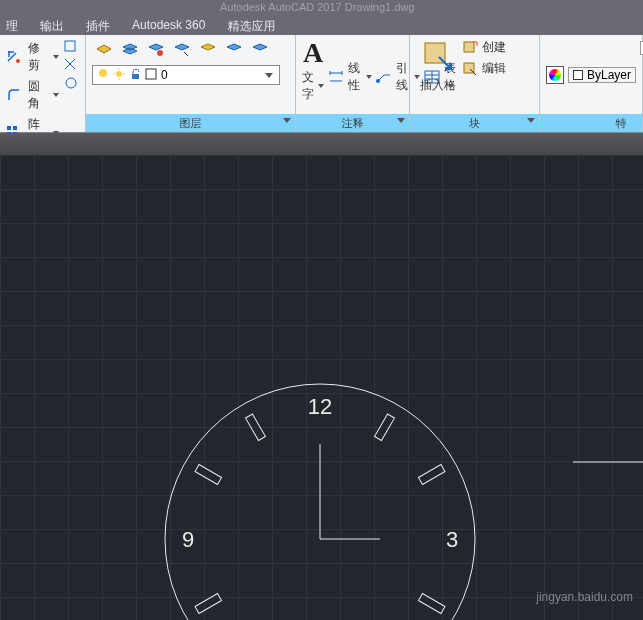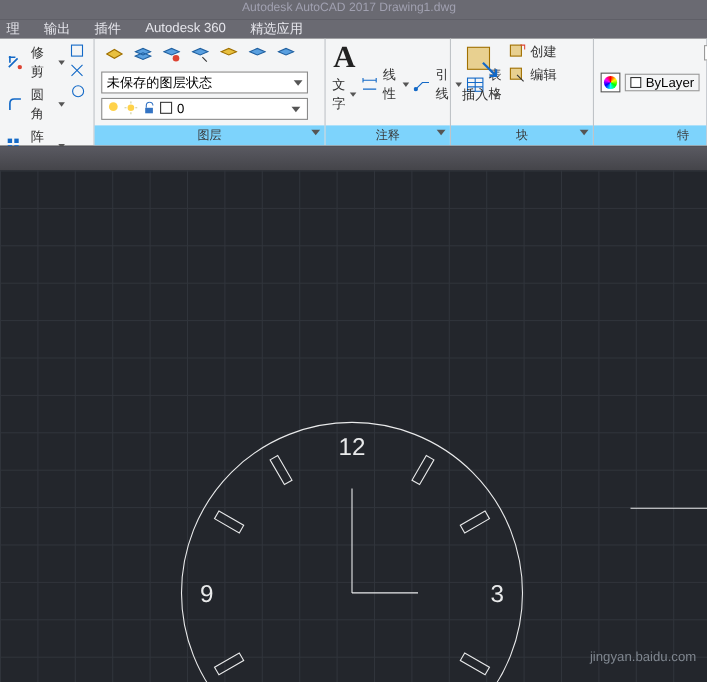--- a/index.html
+++ b/index.html
@@ -40,21 +40,21 @@
   .p3 { width: 114px; }
   .bigA { font: bold 28px/28px "Times New Roman", serif; color: #222; text-align: center; }
   .p3 .left-big { width: 40px; display: flex; flex-direction: column; align-items: center; gap: 2px; }
   .p3 .right-col { display: flex; flex-direction: row; gap: 4px; }
   .p3 .right-col .row { display: flex; align-items: center; gap: 4px; font-size: 12px; color: #333; }
   
   
   .p4 { width: 130px; }
   .p4 .left-big { width: 42px; display: flex; flex-direction: column; align-items: center; gap: 2px; }
   .p4 .right-col { display: flex; flex-direction: column; gap: 4px; }
-  .p4 .right-col .row { display: flex; align-items: flex-start; gap: 4px; font-size: 12px; color: #333; }
+  .p4 .right-col .row { display: flex; align-items: center; gap: 4px; font-size: 12px; color: #333; }
   
   
   .p5 { width: 103px; }
   .color-sq { width: 18px; height: 18px; background: #fff; border: 1px solid #555; position: relative; }
   .color-sq::after { content: ""; position: absolute; inset: 2px; background: conic-gradient(red,yellow,lime,cyan,blue,magenta,red); border-radius: 50%; }
   .linepick { width: 78px; height: 14px; border: 1px solid #999; background: #fff; display: flex; align-items: center; padding: 0 4px; }
   .linepick .ln { flex: 1; height: 2px; background: #000; }
   
   
   .canvas-wrap { position: absolute; top: 133px; left: 0; right: 0; bottom: 0; background: #2b2f36; }
@@ -171,24 +171,20 @@
             <svg width="16" height="16">
               <path d="M1 5 L8 2 L15 5 L8 8 Z" fill="#5aa0e0" stroke="#2060a0"></path>
             </svg>
           </span>
         <span class="icon-btn">
             <svg width="16" height="16">
               <path d="M1 5 L8 2 L15 5 L8 8 Z" fill="#5aa0e0" stroke="#2060a0"></path>
             </svg>
           </span>
       </div>
-      <div class="layer-state">
-        <span>未保存的图层状态</span>
-        <span class="dd"></span>
-      </div>
       <div class="layer-combo">
         <span><svg width="12" height="12">
               <circle cx="6" cy="5" r="4" fill="#ffd24a"></circle>
             </svg></span>
         <span><svg width="12" height="12">
               <circle cx="6" cy="6" r="3" fill="#ffd24a"></circle>
               <g stroke="#cc9">
                 <line x1="6" y1="0" x2="6" y2="2"></line>
                 <line x1="6" y1="10" x2="6" y2="12"></line>
                 <line x1="0" y1="6" x2="2" y2="6"></line>

